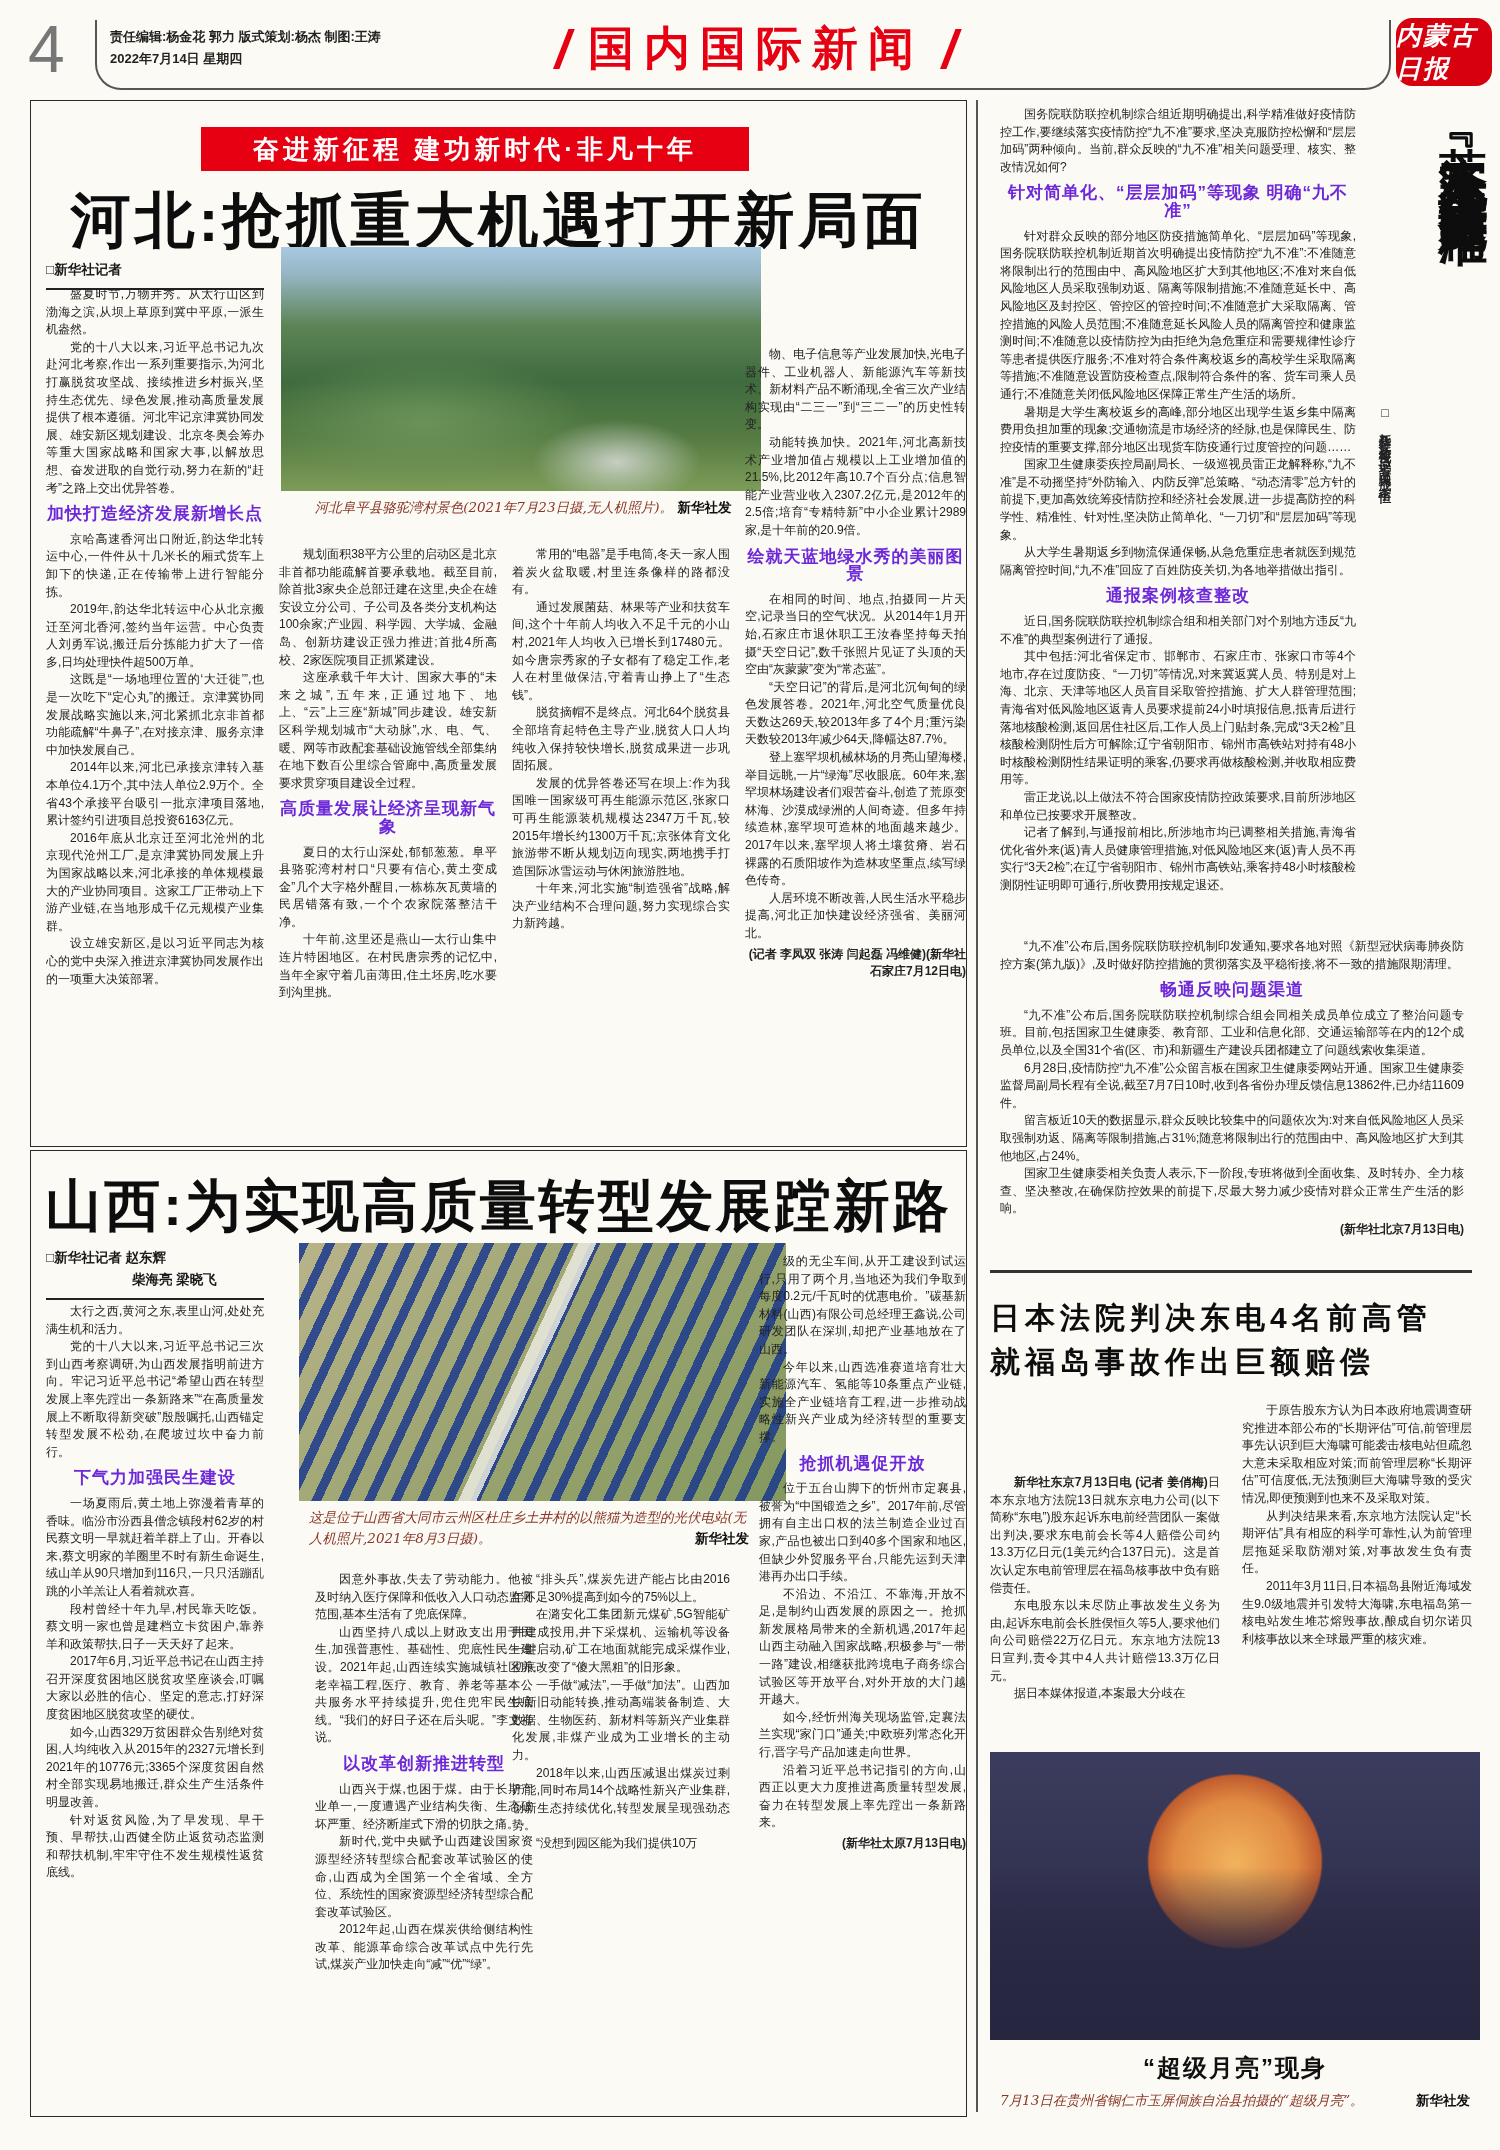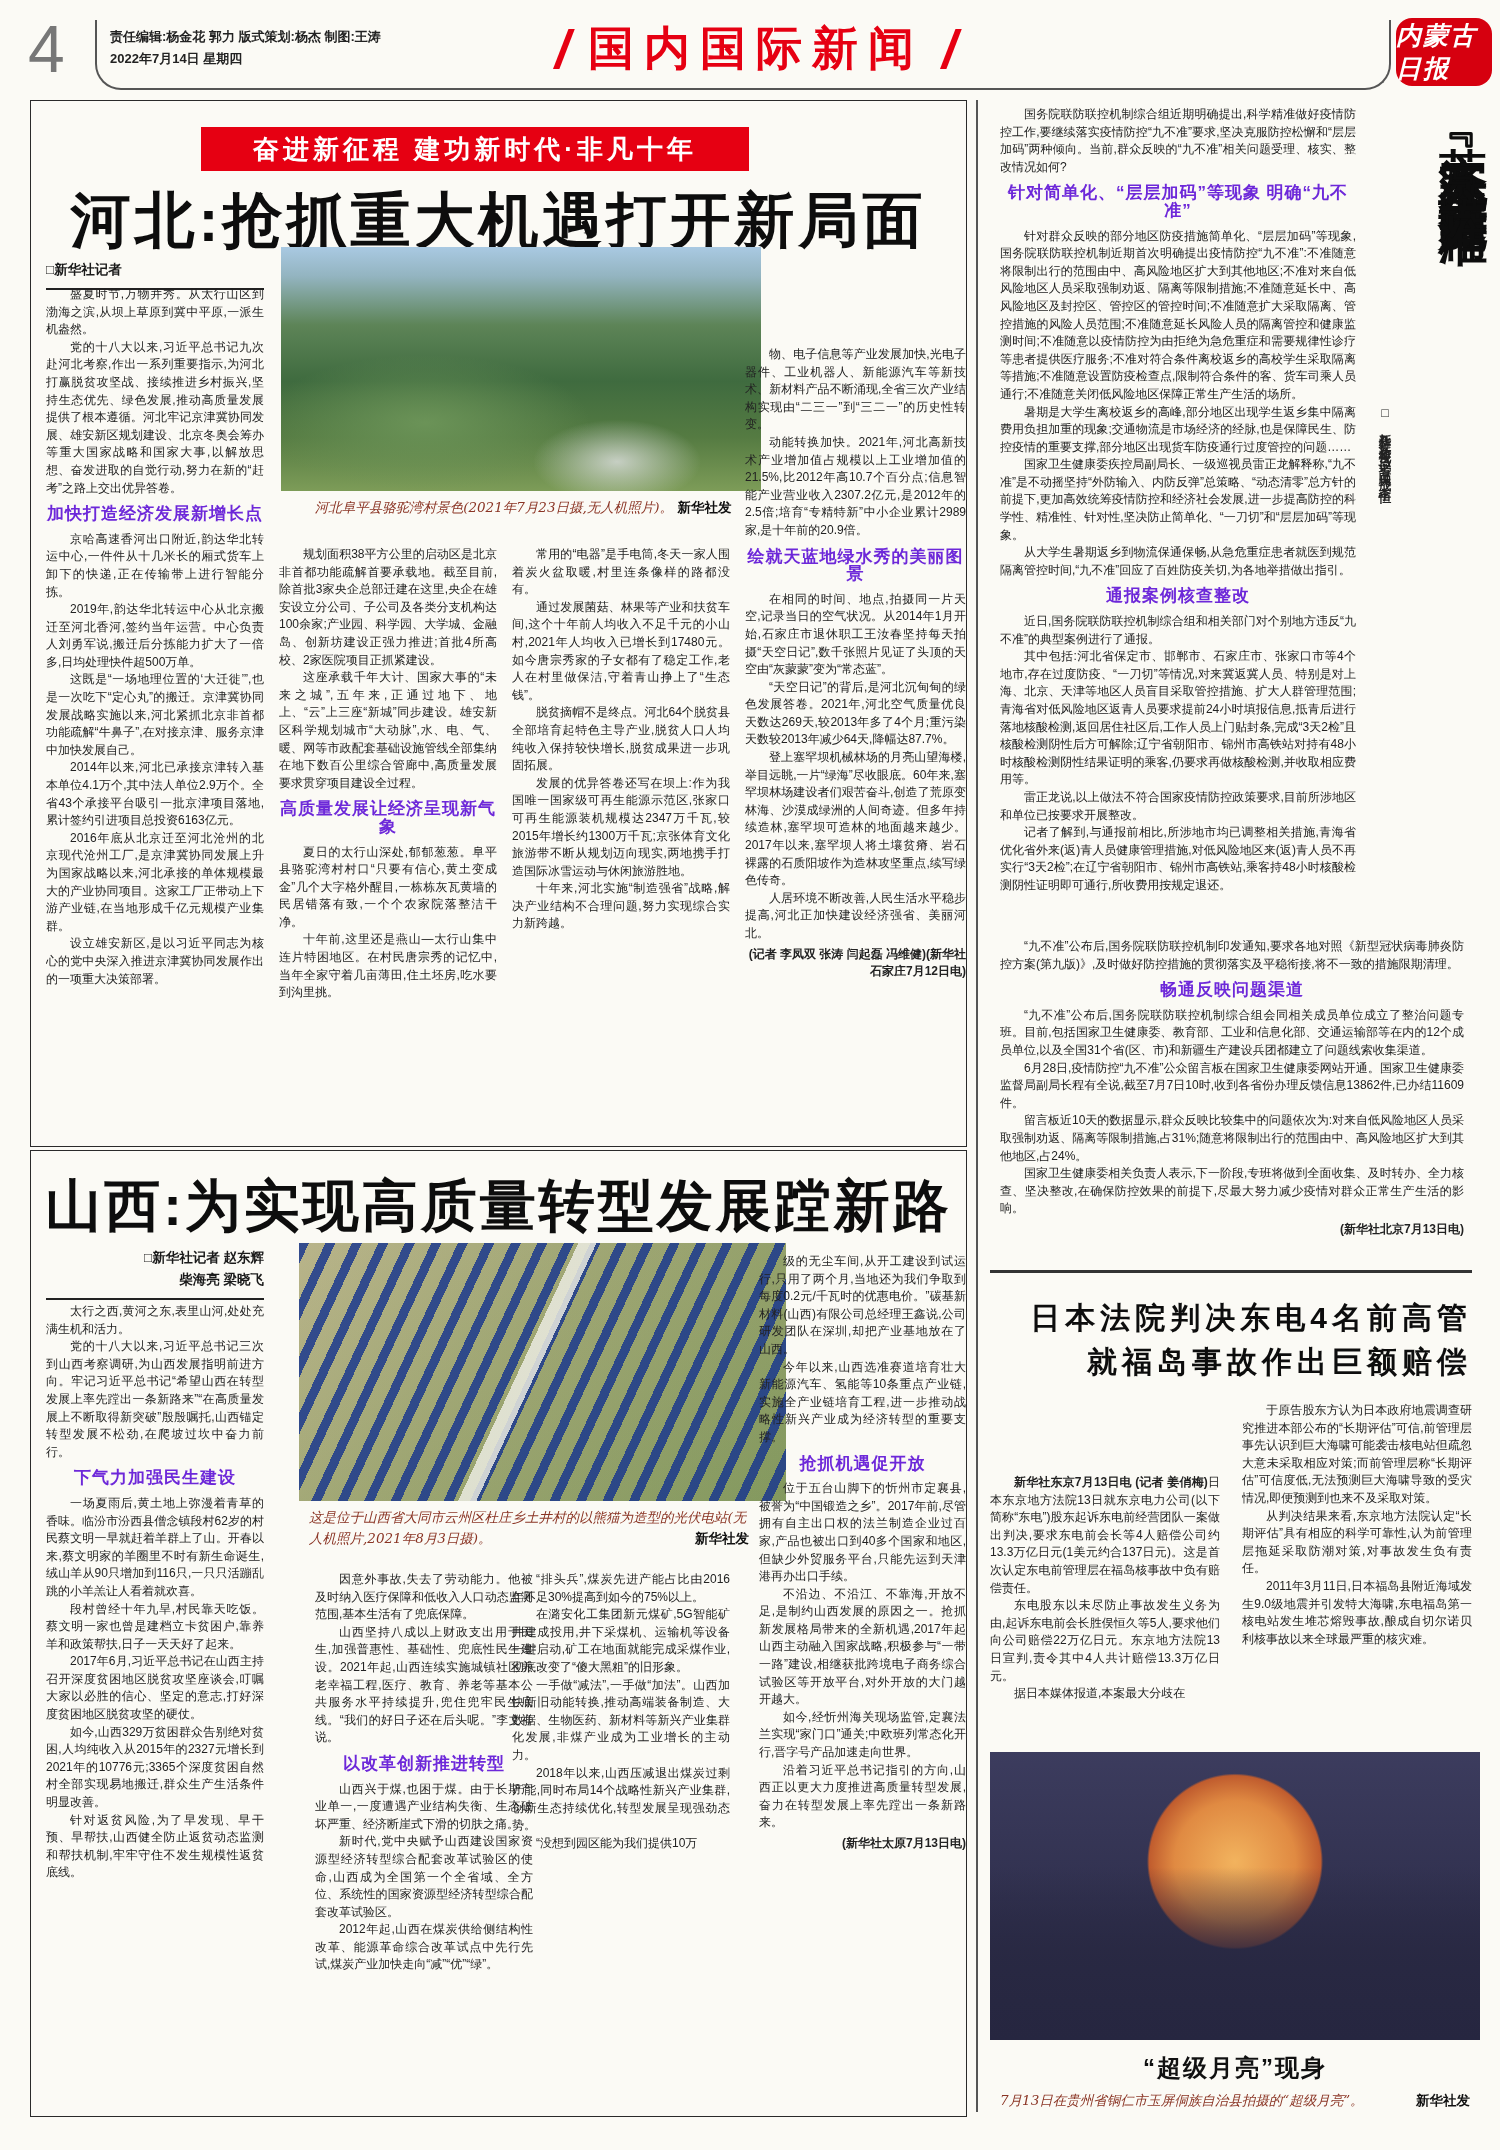--- a/index.html
+++ b/index.html
@@ -50,21 +50,21 @@
       linear-gradient(180deg, rgba(46,46,76,0) 40%, rgba(40,40,66,.92) 72%, #262640 100%),
       radial-gradient(circle 110px at 50% 38%, #f2b35e 0%, #e08a42 55%, #c05c2e 78%, transparent 80%),
       linear-gradient(180deg,#3c3c5e 0%,#30304e 55%,#262640 100%);}
 
   
   .v-block{}
   .v-head{writing-mode:vertical-rl;font-size:49px;font-weight:900;letter-spacing:5px;
           color:#0d0d0d;line-height:1.15;}
   .v-byline{writing-mode:vertical-rl;font-size:12.5px;font-weight:bold;letter-spacing:3px;color:#222;}
   .rule-h{background:#333;}
-  .jp-head{font-size:30px;font-weight:900;letter-spacing:5px;text-align:right;line-height:44px;
+  .jp-head{font-size:30px;font-weight:900;letter-spacing:5px;text-align:left;line-height:44px;
            white-space:nowrap;color:#0d0d0d;}
   .moon-title{font-size:24px;font-weight:900;text-align:center;letter-spacing:2px;color:#111;}
   .moon-cap{display:flex;justify-content:space-between;align-items:baseline;}
   .vline{background:#555;}
 </style>
 </head>
 <body>
 
 <div class="page">
 
@@ -155,21 +155,21 @@
       <p class="t-subhead">畅通反映问题渠道</p>
       <p class="t-p">“九不准”公布后,国务院联防联控机制综合组会同相关成员单位成立了整治问题专班。目前,包括国家卫生健康委、教育部、工业和信息化部、交通运输部等在内的12个成员单位,以及全国31个省(区、市)和新疆生产建设兵团都建立了问题线索收集渠道。</p>
       <p class="t-p">6月28日,疫情防控“九不准”公众留言板在国家卫生健康委网站开通。国家卫生健康委监督局副局长程有全说,截至7月7日10时,收到各省份办理反馈信息13862件,已办结11609件。</p>
       <p class="t-p">留言板近10天的数据显示,群众反映比较集中的问题依次为:对来自低风险地区人员采取强制劝返、隔离等限制措施,占31%;随意将限制出行的范围由中、高风险地区扩大到其他地区,占24%。</p>
       <p class="t-p">国家卫生健康委相关负责人表示,下一阶段,专班将做到全面收集、及时转办、全力核查、坚决整改,在确保防控效果的前提下,尽最大努力减少疫情对群众正常生产生活的影响。</p>
       <p class="t-sign">(新华社北京7月13日电)</p>
     </div>
 
   <div class="abs boxed" style="left:30px;top:1150px;width:935px;height:965px;">
     <div class="abs headline2" style="left:10px;top:18px;width:915px;">山西:为实现高质量转型发展蹚新路</div>
-    <div class="abs byline" style="left:15px;top:96px;width:218px;text-align:right;">
+    <div class="abs byline" style="left:15px;top:96px;width:218px;">
       <div>□新华社记者  赵东辉</div>
       <div style="padding-left:86px;">柴海亮  梁晓飞</div>
     </div>
 
     <div class="abs photo-shanxi" style="left:268px;top:92px;width:487px;height:258px;"></div>
     <div class="abs caption" style="left:278px;top:356px;width:440px;">
       <span>这是位于山西省大同市云州区杜庄乡土井村的以熊猫为造型的光伏电站(无人机照片,2021年8月3日摄)。</span>
       <b style="float:right;">新华社发</b>
     </div>
 

